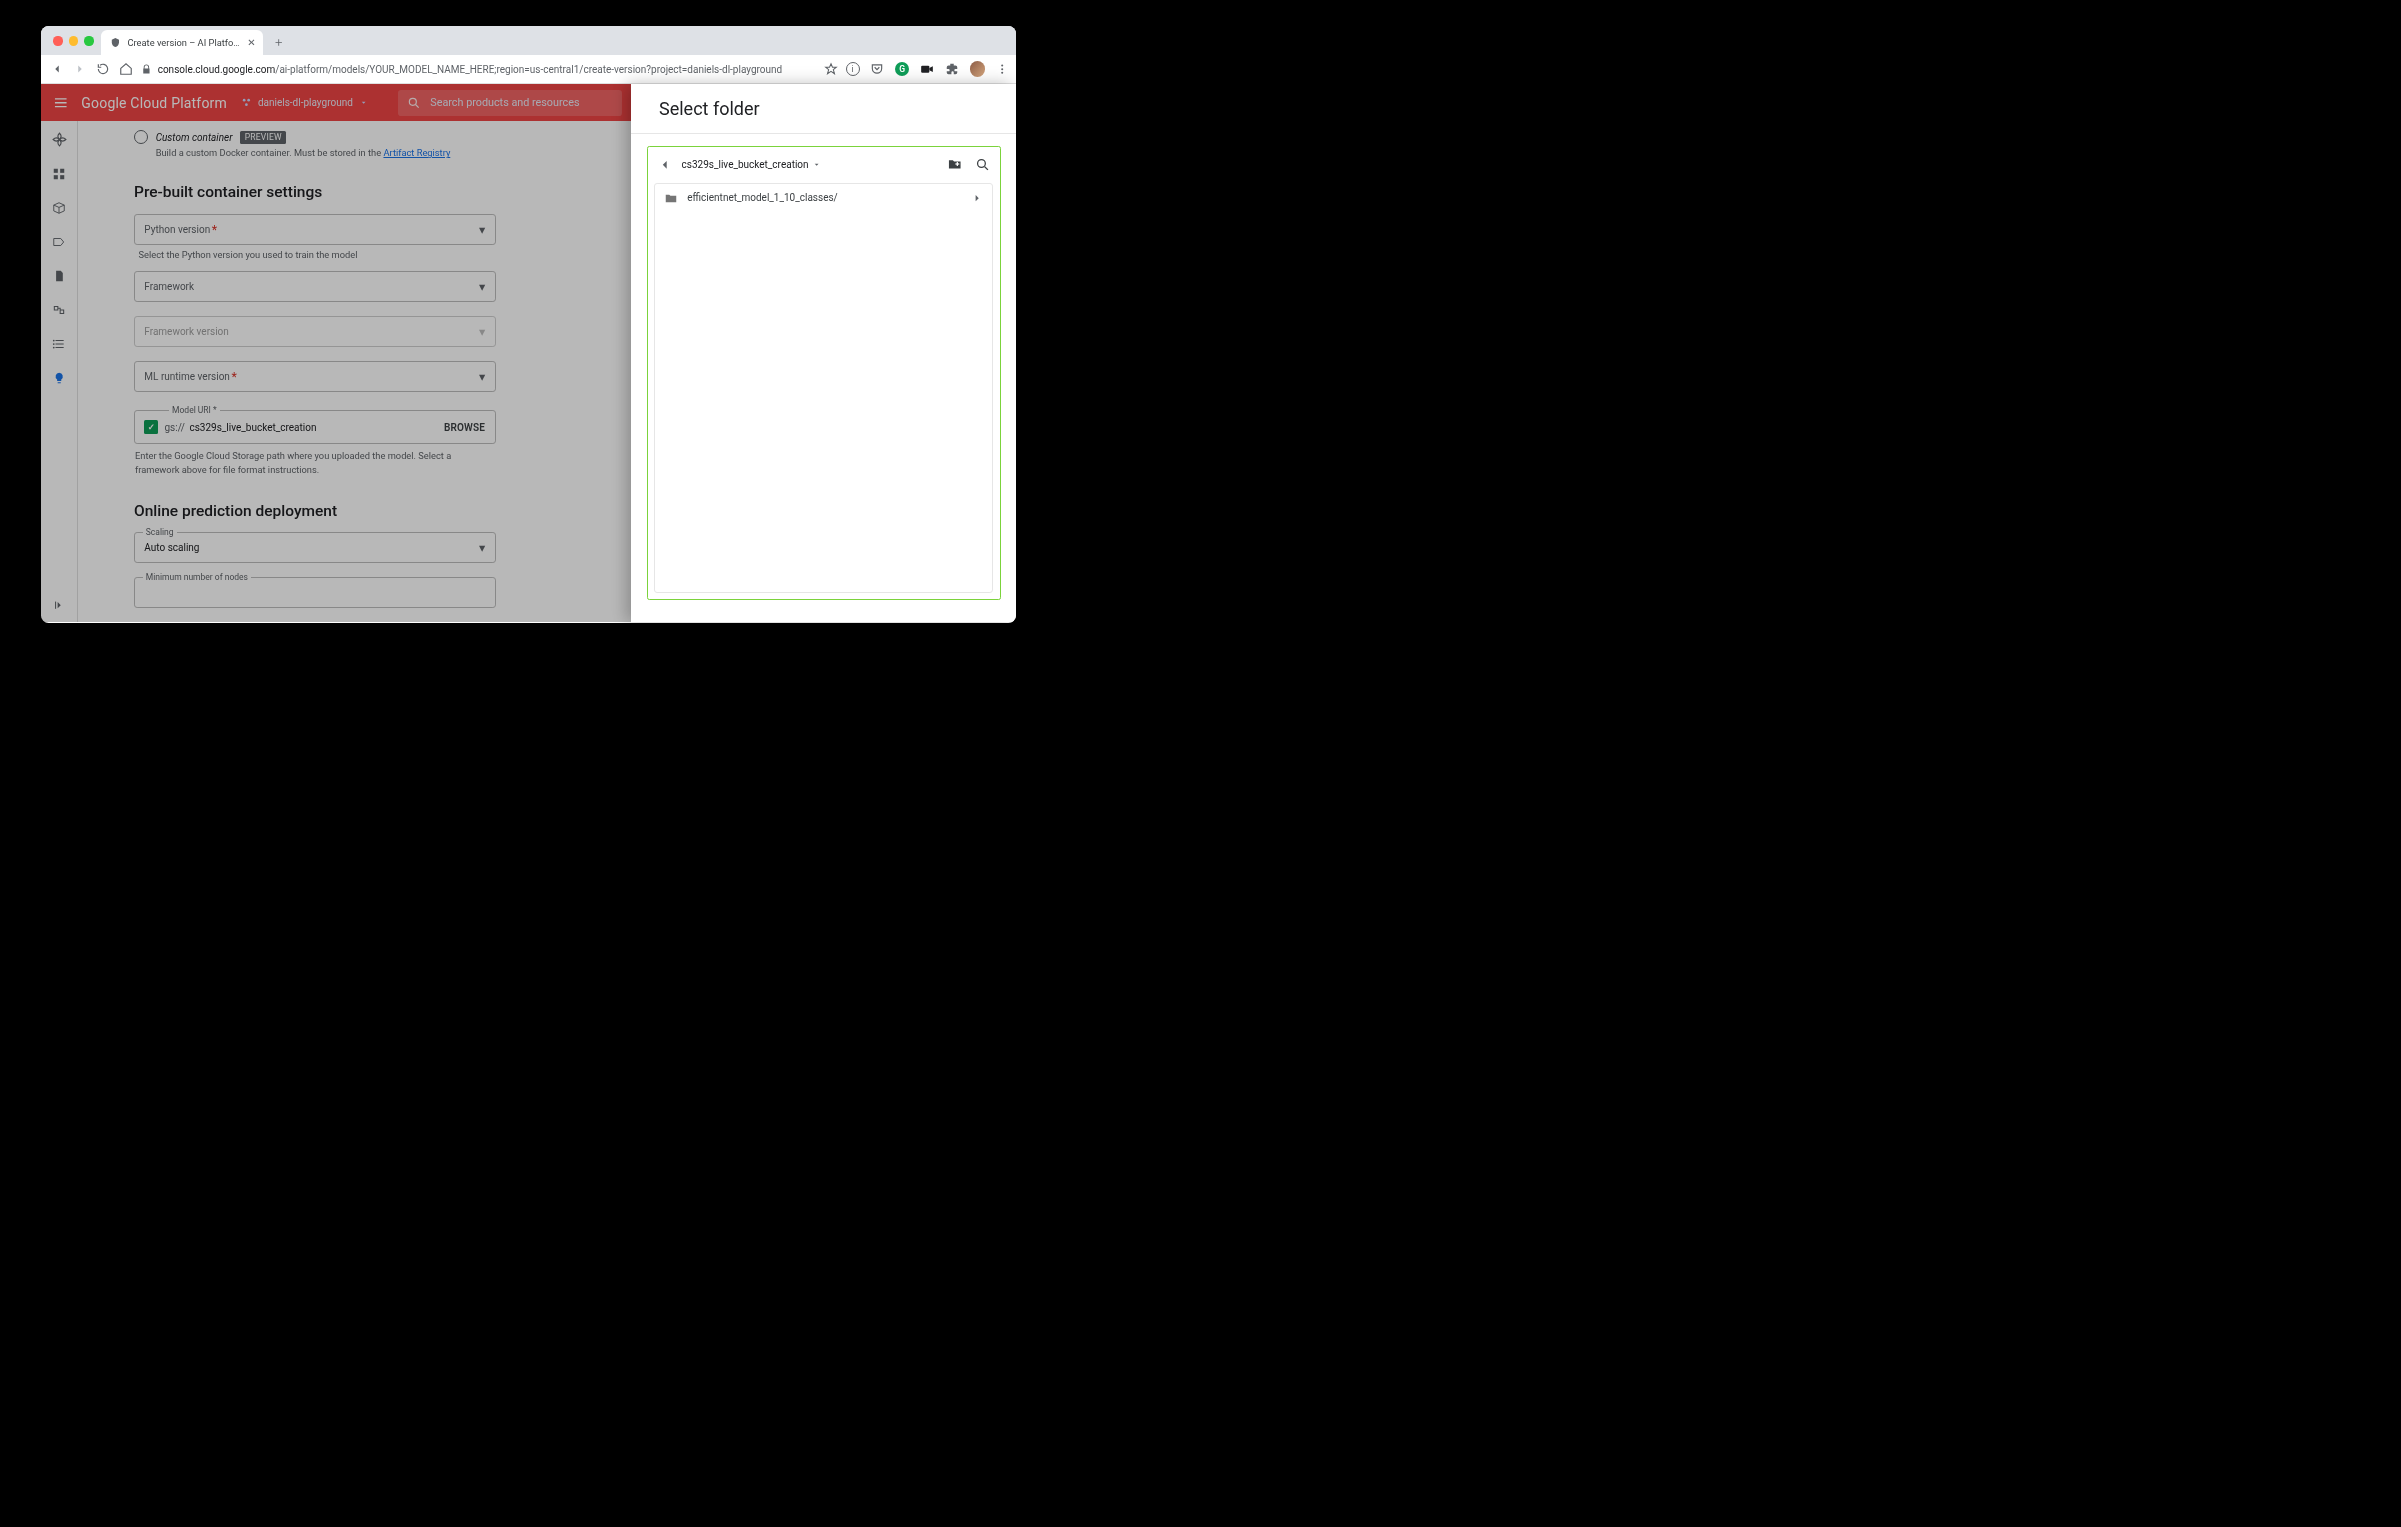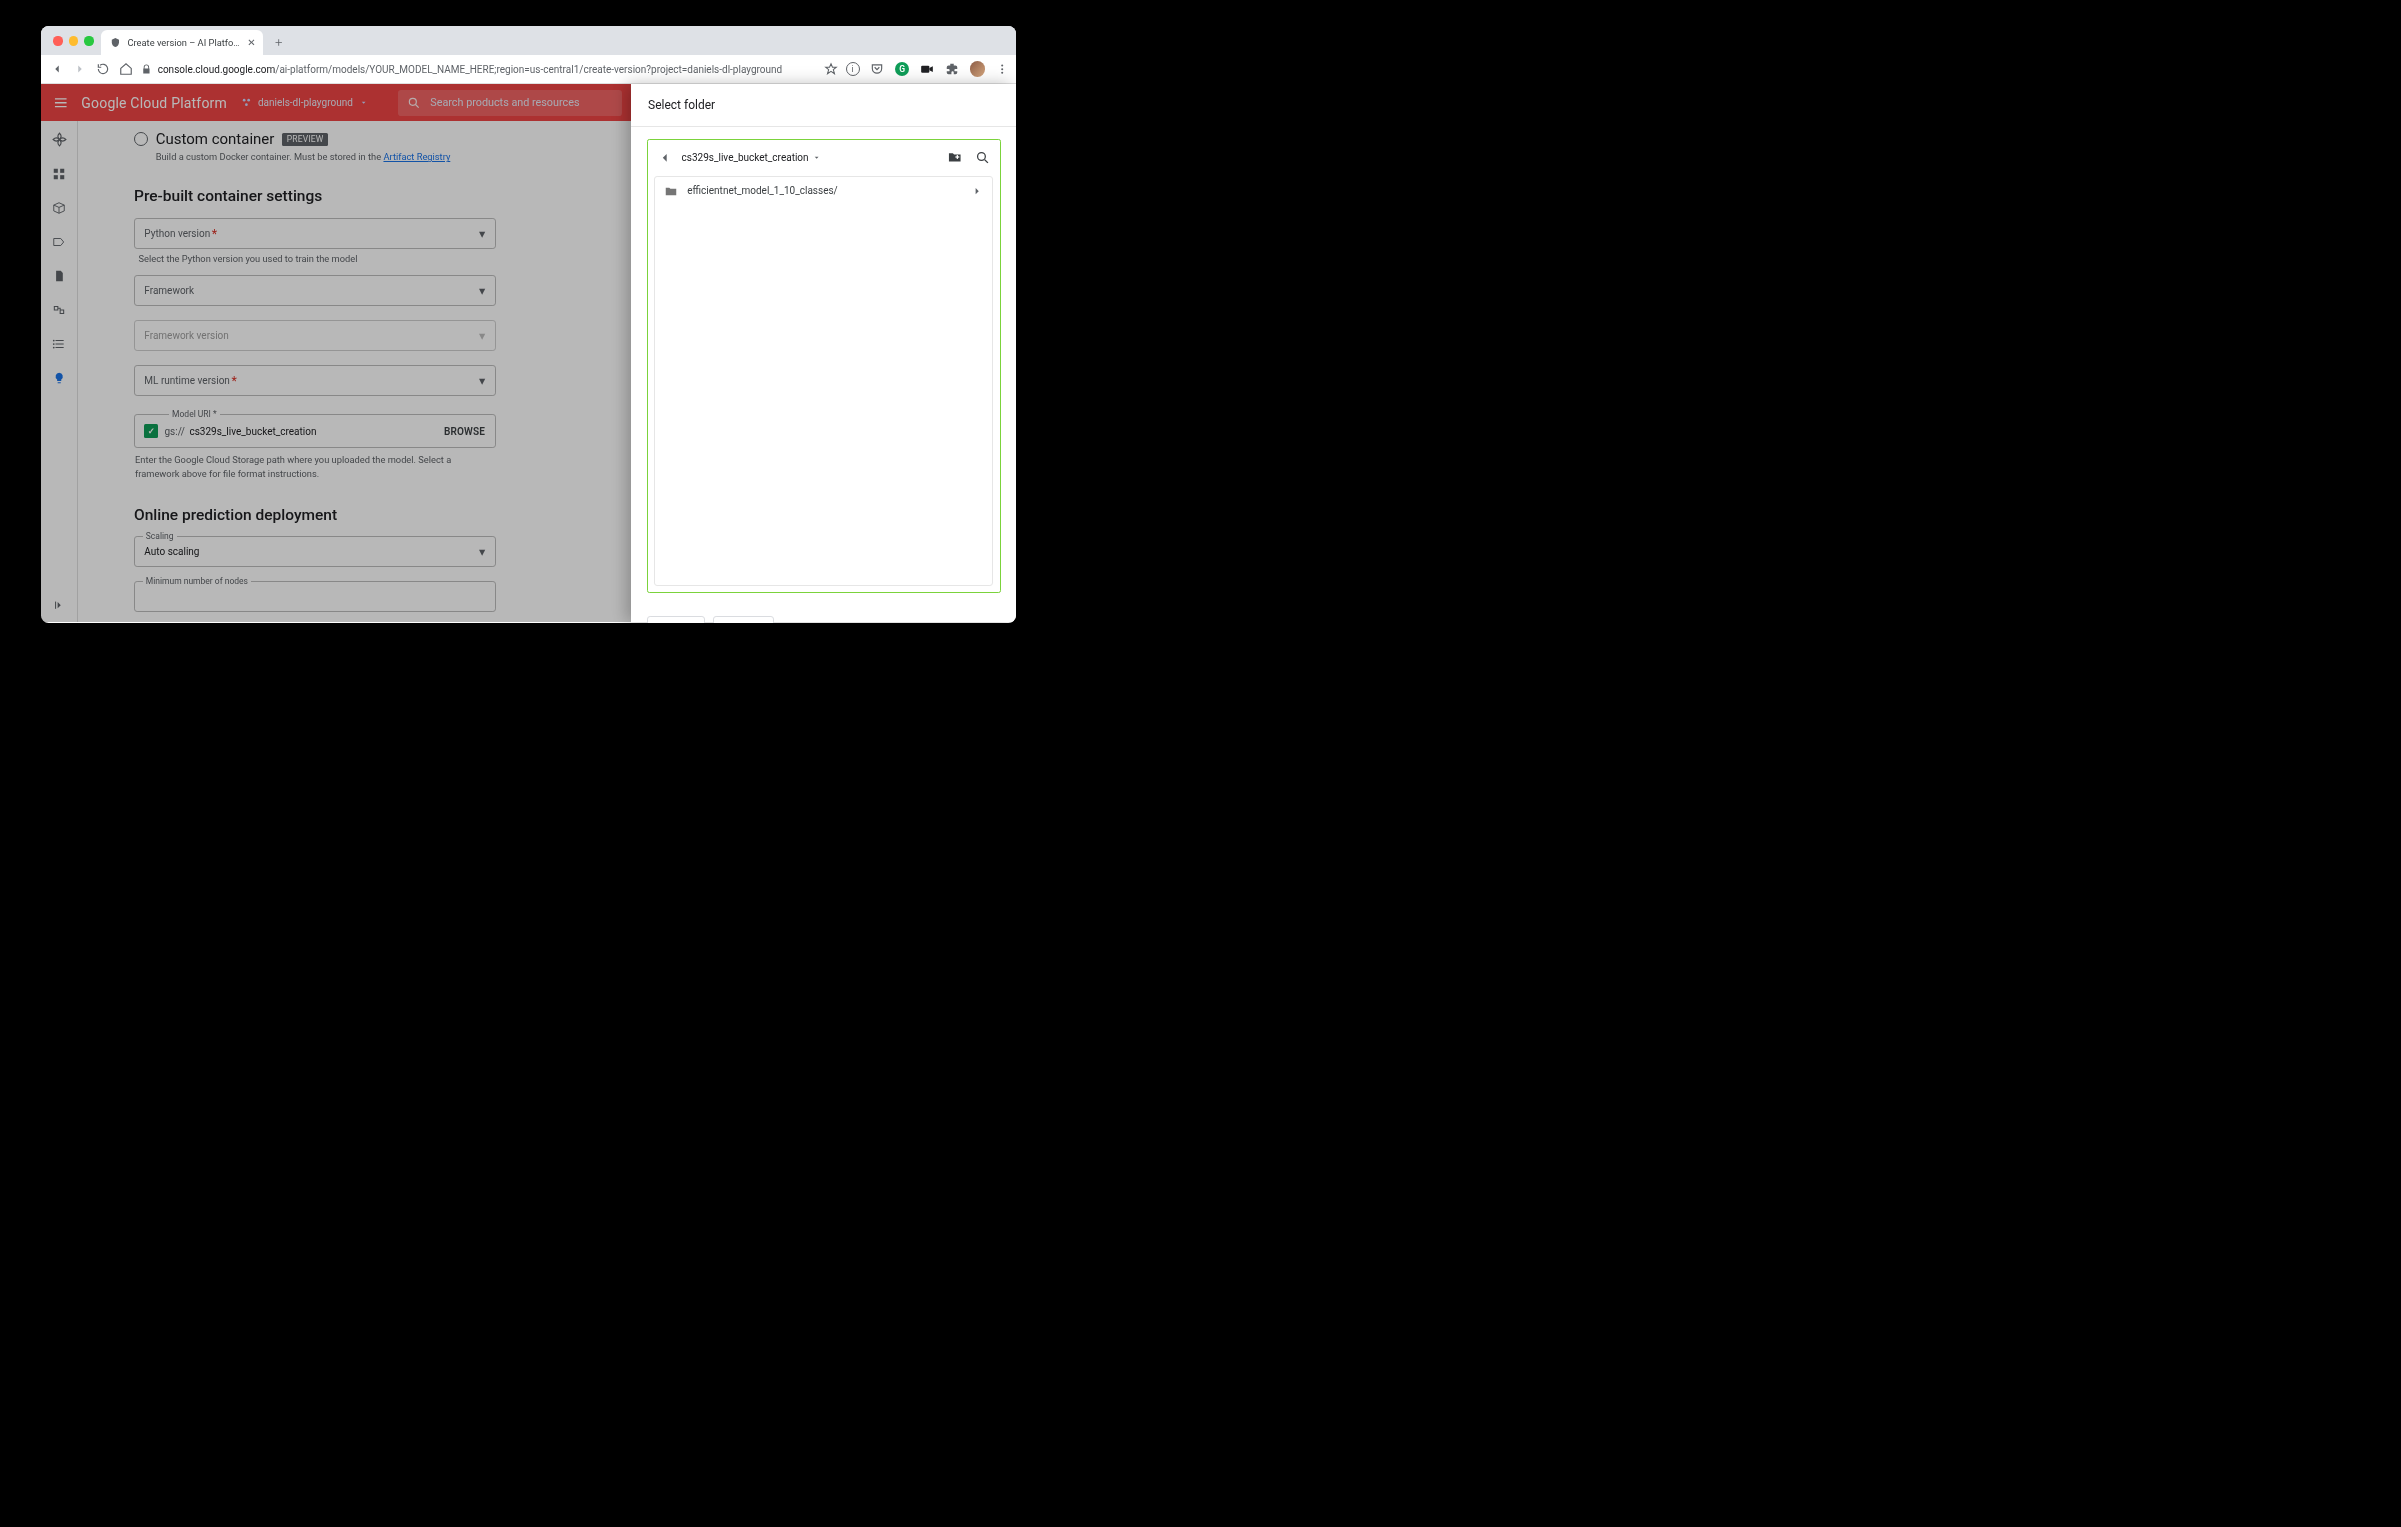--- a/index.html
+++ b/index.html
@@ -73,21 +73,21 @@
   .float-label.left10{left:7.7px;}
   .gs-icon { width:14px;height:14px; background:#0f9d58; border-radius:1.5px; display:flex;align-items:center;justify-content:center; }
   .gs-icon::after{content:"✓"; color:#fff; font-size:8.5px; font-weight:700;}
   .prefix{font-size:10px;color:#5f6368;margin-left:6.2px;}
   .value{font-size:10px;color:#202124;margin-left:4.6px;}
   .browse{margin-left:auto;font-size:10px;font-weight:600;color:#3c4043;cursor:pointer;letter-spacing:0.2px;}
 
   .dim-overlay { position:absolute; inset:0; background:rgba(0,0,0,.28); }
 
   .panel { position:absolute; top:0; right:0; width:385px; height:100%; background:#fff; box-shadow:-4.6px 0 15.5px rgba(0,0,0,.25); display:flex; flex-direction:column;}
-  .panel-header{ padding:14px 17px; font-size:12px; color:#202124; border-bottom:0.8px solid #e6e6e6;}
+  .panel-header{ padding:14px 28px; font-size:18px; color:#202124; border-bottom:0.8px solid #e6e6e6;}
   .panel-body{ padding:12.4px 15.5px; flex:1; }
   .picker-box{ border:1.5px solid #7bd33b; border-radius:2.3px; padding:0; background:#fff;}
   .picker-top{ display:flex; align-items:center; padding:6.2px 6.2px; gap:6.2px;}
   .picker-top .chev{width:21.7px;height:21.7px;display:flex;align-items:center;justify-content:center;color:#5f6368;cursor:pointer;}
   .picker-top .bname{font-size:10px;color:#202124;display:flex;align-items:center;gap:3.1px;cursor:pointer;}
   .picker-top .spacer{flex:1;}
   .picker-top .ic{width:21.7px;height:21.7px;display:flex;align-items:center;justify-content:center;color:#3c4043;cursor:pointer;}
   .picker-list{ border:0.8px solid #e6e6e6; border-radius:3.1px; margin:1.5px 6.2px 6.2px; height:410px; overflow:auto;}
   .picker-row{ display:flex; align-items:center; padding:7.7px 9.3px; gap:9.3px; font-size:10px; color:#3c4043; cursor:pointer;}
   .picker-row .folder{color:#757575;}
@@ -267,21 +267,21 @@
               <rect x="4" y="5" width="2" height="14" fill="#5f6368"></rect>
             </svg>
           </div>
       </div>
 
       <div class="main">
 
         <div class="content">
           <div class="radio-row">
             <span class="radio-circle"></span>
-            <span style="font-size:15px;color:#202124;">Custom container</span>
+            <span style="font-size:10px;color:#202124;font-style:italic;">Custom container</span>
             <span class="chip">PREVIEW</span>
           </div>
           <div class="subtext">
             <span>Build a custom Docker container. Must be stored in the </span><a>Artifact Registry</a>
           </div>
 
           <h2 class="section">Pre-built container settings</h2>
 
           <div class="field">
             <span class="label">Python version</span>

